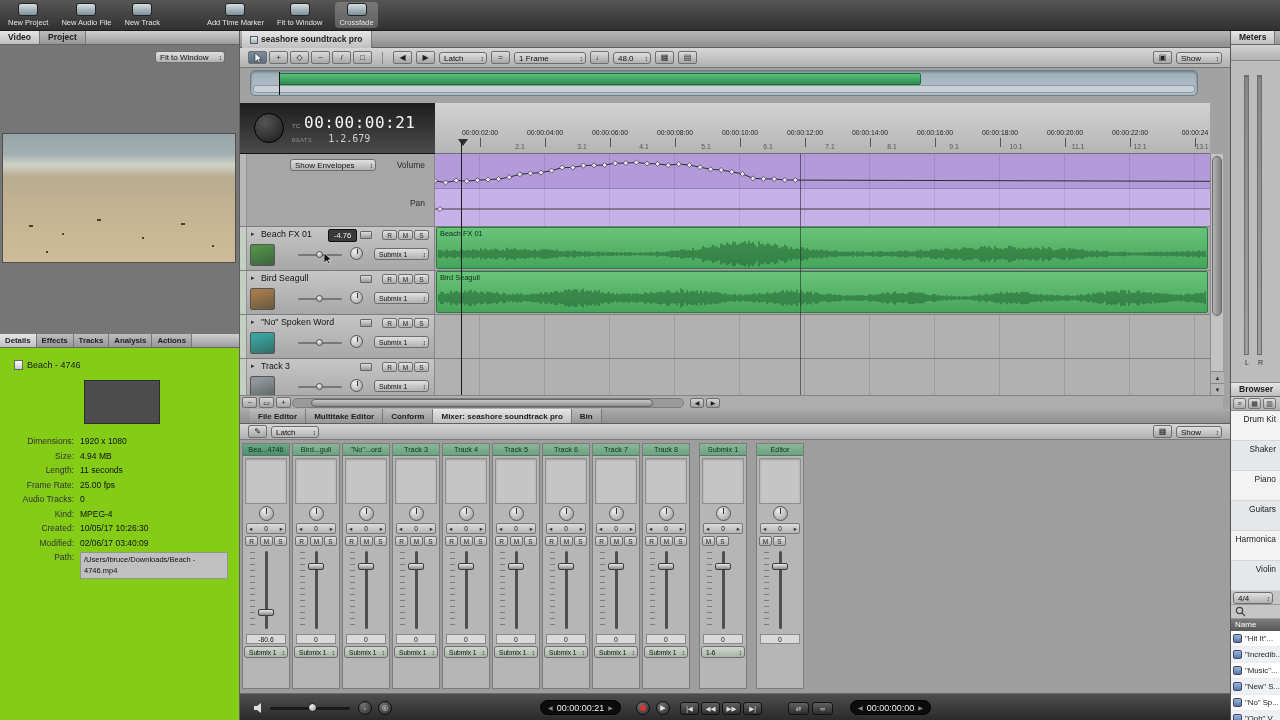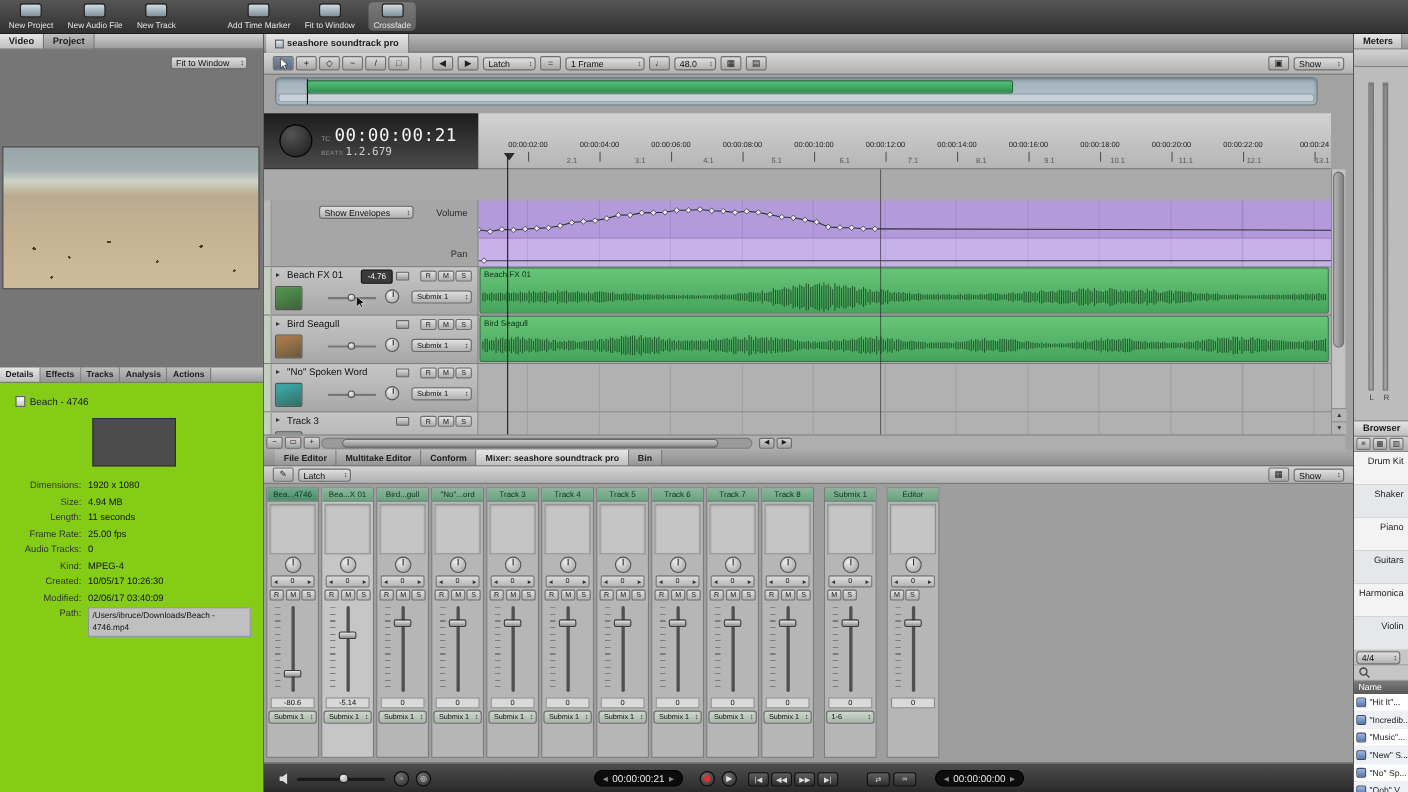--- a/index.html
+++ b/index.html
@@ -55,31 +55,31 @@
 #overview{position:absolute;left:10px;top:39px;width:948px;height:26px;border-radius:5px;background:linear-gradient(#9fb0ba,#b8c4cc);border:1px solid #6e7f8c;box-shadow:inset 0 1px 3px rgba(0,0,0,.35);}
 .ov-lower{position:absolute;left:2px;right:2px;bottom:2px;height:8px;background:#c7d1d7;border-radius:3px;border:1px solid #8b9aa4;}
 .ov-green{position:absolute;left:28px;top:2px;width:642px;height:12px;background:linear-gradient(#57c07a,#2f8f51);border:1px solid #1f6e3a;border-radius:2px;}
 .ov-line{position:absolute;left:28px;top:1px;width:1px;height:23px;background:#111;}
 
 #time-display{position:absolute;left:0;top:72px;width:195px;height:51px;background:linear-gradient(#1d1d1d,#4b4b4b);border-bottom:1px solid #111;display:flex;align-items:center;}
 .jog{width:30px;height:30px;border-radius:50%;background:radial-gradient(circle at 35% 30%,#555,#1a1a1a);border:1px solid #000;margin:0 8px 0 14px;flex:none;}
 .tc-row{display:flex;align-items:baseline;gap:4px;}
 .tc-lab{font-size:6px;color:#9a9a9a;}
 .tc-big{font-family:"DejaVu Sans Mono",monospace;font-size:16px;color:#f4f4f4;letter-spacing:.5px;}
-.beats-row{display:flex;align-items:baseline;gap:2px;margin-top:1px;}
+.beats-row{display:flex;align-items:baseline;gap:16px;margin-top:1px;}
 .beats-lab{font-size:5.5px;color:#8e8e8e;letter-spacing:.5px;}
 .beats-val{font-family:"DejaVu Sans Mono",monospace;font-size:10px;color:#cfcfcf;}
 #ruler{position:absolute;left:195px;top:72px;width:775px;height:51px;background:linear-gradient(#d2d2d2,#b5b5b5);border-bottom:1px solid #6f6f6f;overflow:hidden;}
 .rlabel{position:absolute;top:26px;width:52px;text-align:center;font-size:6.8px;color:#222;}
 .rtick{position:absolute;top:35px;width:1px;height:9px;background:#555;}
 .blabel{position:absolute;top:40px;width:24px;text-align:center;font-size:6.8px;color:#555;}
 .playhead-tri{position:absolute;left:23px;top:36px;width:0;height:0;border-left:5px solid transparent;border-right:5px solid transparent;border-top:7px solid #2e2e2e;}
 
 #tracks{position:absolute;left:0;top:123px;width:970px;height:241px;overflow:hidden;background:#aaa;}
-.masterrow{display:flex;height:61px;margin-top:28px;}
+.masterrow{display:flex;height:73px;}
 .trackrow{display:flex;height:44px;}
 .thead{width:195px;flex:none;position:relative;background:linear-gradient(#c6c6c6,#a7a7a7);border-bottom:1px solid #7d7d7d;border-right:1px solid #878787;overflow:hidden;}
 .mhead{background:#a6a6a6;}
 .tlane{flex:1;position:relative;border-bottom:1px solid #7f7f7f;overflow:hidden;}
 .lane-empty{background-color:#b1b1b1;background-image:repeating-linear-gradient(to right,rgba(0,0,0,.10) 0 1px,transparent 1px 65px);background-position:44px 0;}
 .env-vol{height:35px;background-color:#b29adb;background-image:repeating-linear-gradient(to right,rgba(40,20,80,.12) 0 1px,transparent 1px 65px);background-position:44px 0;border-bottom:1px solid #937fc2;position:relative;}
 .env-pan{height:37px;background-color:#c6b2e9;background-image:repeating-linear-gradient(to right,rgba(40,20,80,.10) 0 1px,transparent 1px 65px);background-position:44px 0;position:relative;}
 .env-dd{position:absolute;left:50px;top:5px;width:86px;}
 .env-lab{position:absolute;right:9px;font-size:8.5px;color:#2b2b2b;}
 .colorstrip{position:absolute;left:0;top:0;width:7px;height:100%;background:#c3cfc0;border-right:1px solid #8d968c;}
@@ -528,40 +528,20 @@
               <b class="rms-b rleft">R</b>
               <b class="rms-b">M</b>
               <b class="rms-b">S</b>
             </div>
             <div class="s-fader">
               <span class="f-handle" style="top: 61.48px;"></span>
             </div>
             <div class="s-val">-80.6</div>
             <div class="dropdown s-out">Submix 1</div>
           </div>
-          <div class="strip ssel">
-            <div class="s-name">Bea...X 01</div>
-            <div class="s-slots"></div>
-            <div class="s-knob"></div>
-            <div class="s-spin">
-              <span class="sp-a">◂</span>
-              <span class="sp-v">0</span>
-              <span class="sp-a">▸</span>
-            </div>
-            <div class="s-rms">
-              <b class="rms-b rleft">R</b>
-              <b class="rms-b">M</b>
-              <b class="rms-b">S</b>
-            </div>
-            <div class="s-fader">
-              <span class="f-handle" style="top: 26.12px;"></span>
-            </div>
-            <div class="s-val">-5.14</div>
-            <div class="dropdown s-out">Submix 1</div>
-          </div>
           <div class="strip">
             <div class="s-name">Bird...gull</div>
             <div class="s-slots"></div>
             <div class="s-knob"></div>
             <div class="s-spin">
               <span class="sp-a">◂</span>
               <span class="sp-v">0</span>
               <span class="sp-a">▸</span>
             </div>
             <div class="s-rms">

